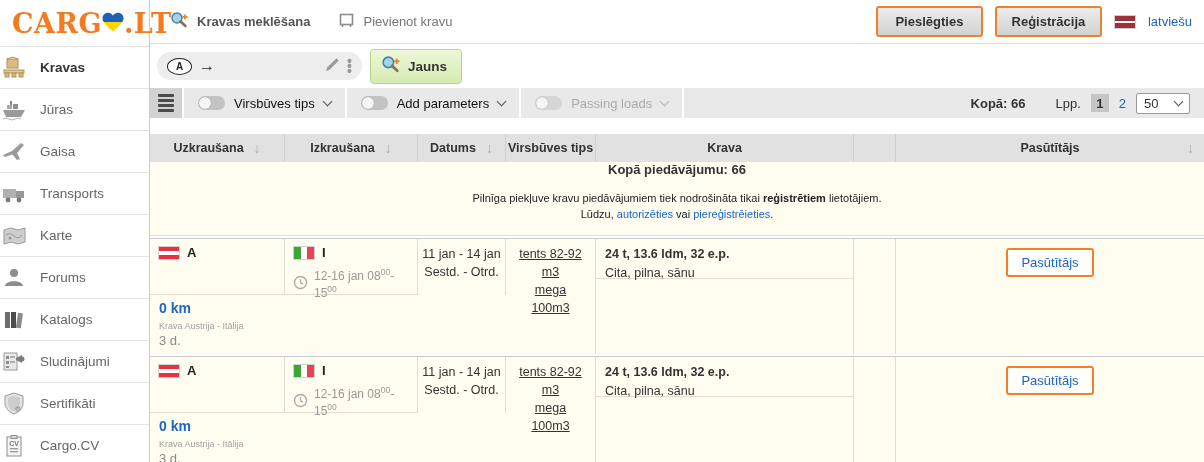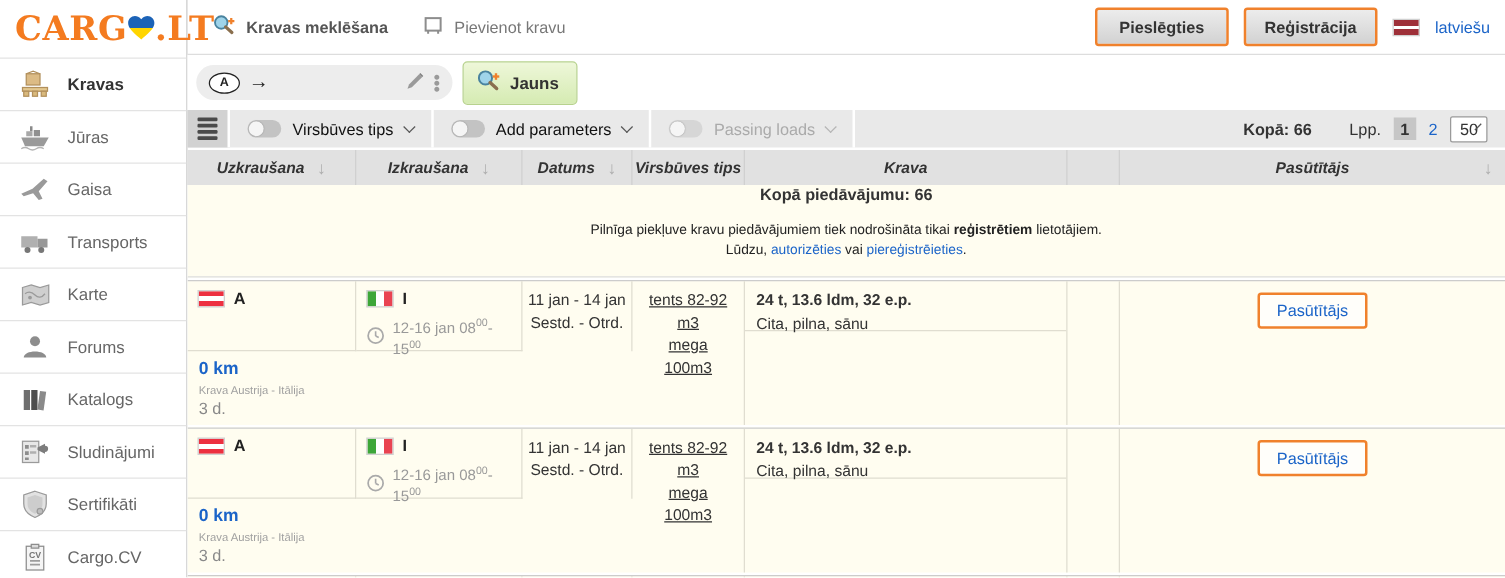--- a/index.html
+++ b/index.html
@@ -5,21 +5,21 @@
   * { margin:0; padding:0; box-sizing:border-box; }
   html,body { width:1204px; height:462px; overflow:hidden; background:#fff;
     font-family:"Liberation Sans", sans-serif; font-size:13px; color:#333; }
   .app { display:flex; width:1204px; height:462px; }
 
   
   .sidebar { width:150px; flex:0 0 150px; border-right:1px solid #ccc; background:#fff; }
   .logo { height:46px; display:flex; align-items:center; padding-left:12px;
     font-family:"DejaVu Serif", serif; font-weight:bold; font-size:27px; color:#f47b20; letter-spacing:0.5px; }
   .logo svg { margin:4px -1px 0 -1px; }
-  .nav-item { height:42px; display:flex; align-items:center; gap:12px; padding-left:14px;
+  .nav-item { height:42px; display:flex; align-items:center; gap:12px; 
     border-top:1px solid #e3e3e3; cursor:pointer; }
   .nav-item .nav-icon { width:28px; height:26px; display:flex; align-items:center; justify-content:center; }
   .nav-label { color:#666; font-size:13.5px; }
   .nav-item.active .nav-label { color:#333; font-weight:bold; }
 
   
   .main { flex:1; display:flex; flex-direction:column; min-width:0; }
 
   
   .topbar { height:44px; border-bottom:1px solid #ddd; display:flex; align-items:center; padding:0 12px 0 20px; gap:28px; }
@@ -59,26 +59,26 @@
   .filter-seg.disabled .flabel { color:#aaa; }
   .filter-seg.disabled .toggle { background:#d6d6d6; }
   .chev { width:7px; height:7px; border-right:1.6px solid #555; border-bottom:1.6px solid #555; transform:rotate(45deg); margin-top:-4px; }
   .filter-seg.disabled .chev { border-color:#b5b5b5; }
   .fb-right { margin-left:auto; display:flex; align-items:center; gap:10px; padding-right:14px; }
   .total-lbl { font-weight:bold; color:#333; margin-right:20px; }
   .pages-lbl { color:#333; }
   .page-box { width:18px; height:18px; display:flex; align-items:center; justify-content:center; font-weight:bold; }
   .page-box.active { background:#c6c6c6; color:#333; }
   .page-link { color:#1b64c8; cursor:pointer; }
-  .size-select { width:30px; height:21px; background:#fff; border:1px solid #9a9a9a; border-radius:2px;
+  .size-select { width:54px; height:21px; background:#fff; border:1px solid #9a9a9a; border-radius:2px;
     display:flex; align-items:center; justify-content:space-between; padding:0 7px; cursor:pointer; }
 
   
   .grid { display:grid; grid-template-columns:135px 133px 88px 90px 258px 42px 1fr; }
-  .theader { margin-top:2px; background:#e1e1e1; height:28px; align-items:center; color:#333; font-weight:bold; font-size:12.5px;font-style:italic; }
+  .theader { margin-top:16px; background:#e1e1e1; height:28px; align-items:center; color:#333; font-weight:bold; font-size:12.5px; }
   .theader .hcell { display:flex; align-items:center; justify-content:center; gap:10px; border-right:1px solid #d0d0d0; height:100%; }
   .theader .hcell:last-child { border-right:none; }
   .sort-arrow { color:#aeaeae; font-weight:normal; font-size:14px; cursor:pointer; }
   .theader .hcell.h-last { justify-content:center; position:relative; }
   .theader .h-last .sort-arrow { position:absolute; right:10px; }
 
   
   .content { flex:1; background:#fff; overflow:hidden; }
   .notice { background:#fffdf0; height:74px; text-align:center; border-bottom:1px solid #ddd; }
   .notice-title { font-weight:bold; font-size:13px; margin-bottom:14px; }

